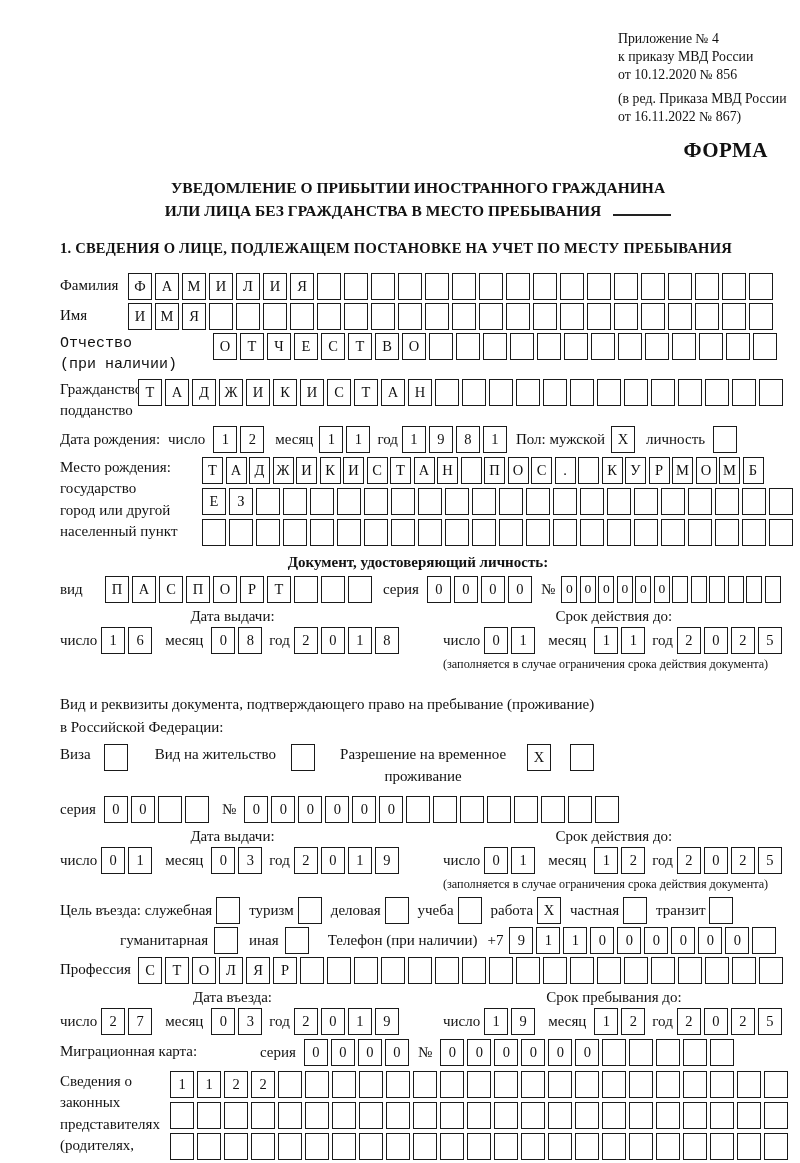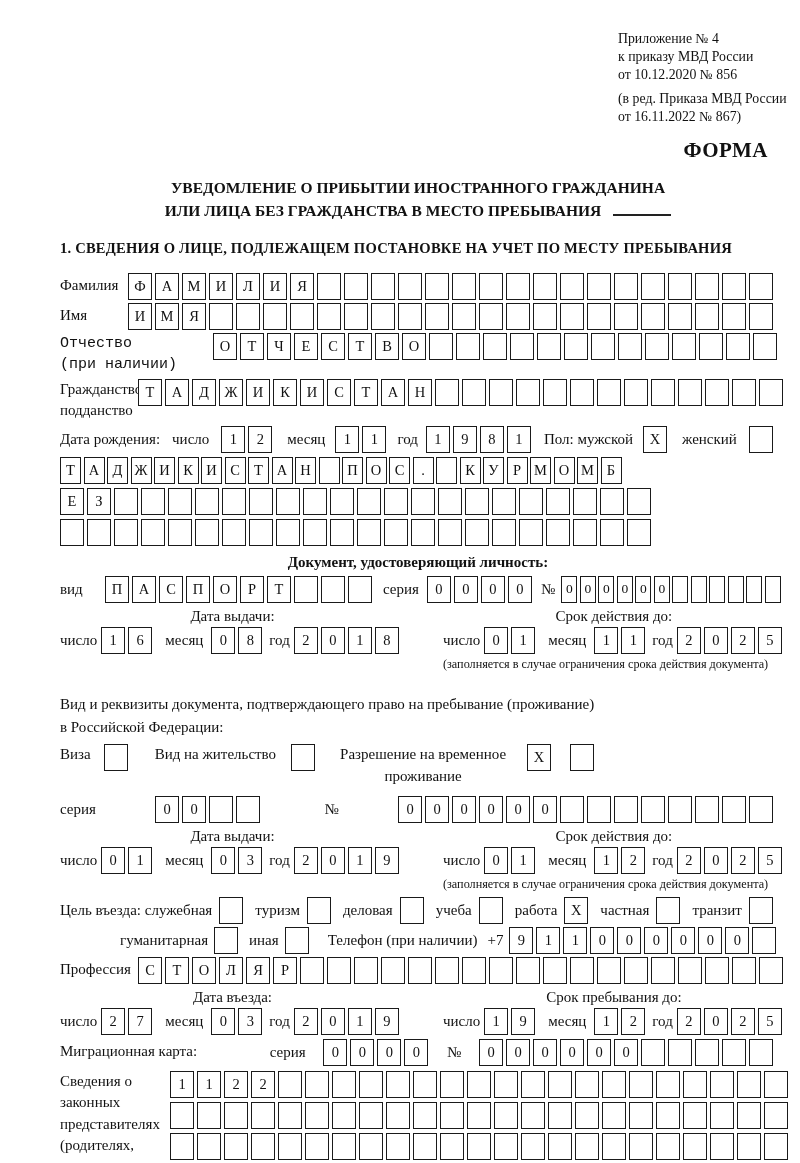--- a/index.html
+++ b/index.html
@@ -12,21 +12,21 @@
   
   .doc-ref{margin-left:558px;width:200px;font-size:13.8px;line-height:1.32;}
   .doc-ref .sub{margin-top:5px;}
   .forma{font-weight:bold;font-size:21px;text-align:right;padding-right:8px;margin-top:12px;letter-spacing:.5px;}
   
   .title{margin-top:13px;text-align:center;font-weight:bold;font-size:15.5px;line-height:1.5;}
   .blank{display:inline-block;width:58px;border-bottom:2.2px solid #222;margin-left:12px;vertical-align:baseline;}
   .sec{margin-top:17px;font-weight:bold;font-size:14.6px;letter-spacing:.2px;}
   
   .form{margin-top:16px;}
-  .frow{display:flex;align-items:center;margin-bottom:3px;white-space:nowrap;justify-content:space-between;}
+  .frow{display:flex;align-items:center;margin-bottom:3px;white-space:nowrap;}
   .frow.top{align-items:flex-start;}
   .lblcol{line-height:21.5px;flex:none;}
   .w68{width:68px;} .w78{width:78px;} .w153{width:153px;font-family:Liberation Mono, monospace;} .w142{width:142px;} .w110{width:110px;} .w170{width:170px;}
   .lab{flex:none;}
   .boxes{display:inline-flex;flex:none;}
   .cell{
     box-sizing:border-box;flex:none;width:24px;height:27px;border:1.6px solid #1a1a1a;
     margin-right:3px;display:inline-flex;align-items:center;justify-content:center;
     font-size:14.5px;background:#fff;
   }
@@ -217,27 +217,33 @@
       <span class="boxes">
           <span class="cell">1</span>
           <span class="cell">9</span>
           <span class="cell">8</span>
           <span class="cell">1</span>
         </span>
       <span class="lab ml6 mr6">Пол: мужской</span>
       <span class="boxes">
           <span class="cell">X</span>
         </span>
-      <span class="lab ml8 mr8">женский</span>
+      <span class="lab ml8 mr8">личность</span>
       <span class="boxes">
           <span class="cell"></span>
         </span>
     </div>
 
     <div class="frow top" style="margin-top:4px;">
+      <div class="lblcol w142">
+        <div>Место рождения:</div>
+        <div>государство</div>
+        <div>город или другой</div>
+        <div>населенный пункт</div>
+      </div>
       <div class="stack">
         <div class="boxes compact">
             <span class="cell">Т</span>
             <span class="cell">А</span>
             <span class="cell">Д</span>
             <span class="cell">Ж</span>
             <span class="cell">И</span>
             <span class="cell">К</span>
             <span class="cell">И</span>
             <span class="cell">С</span>

